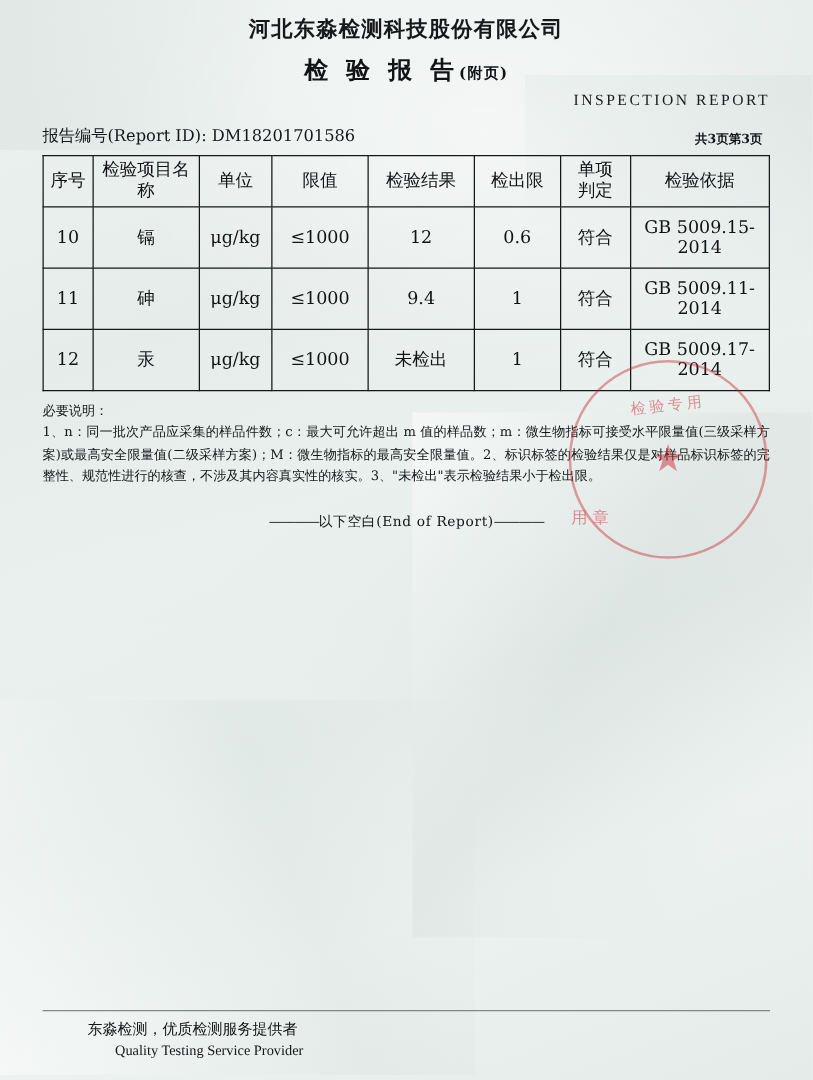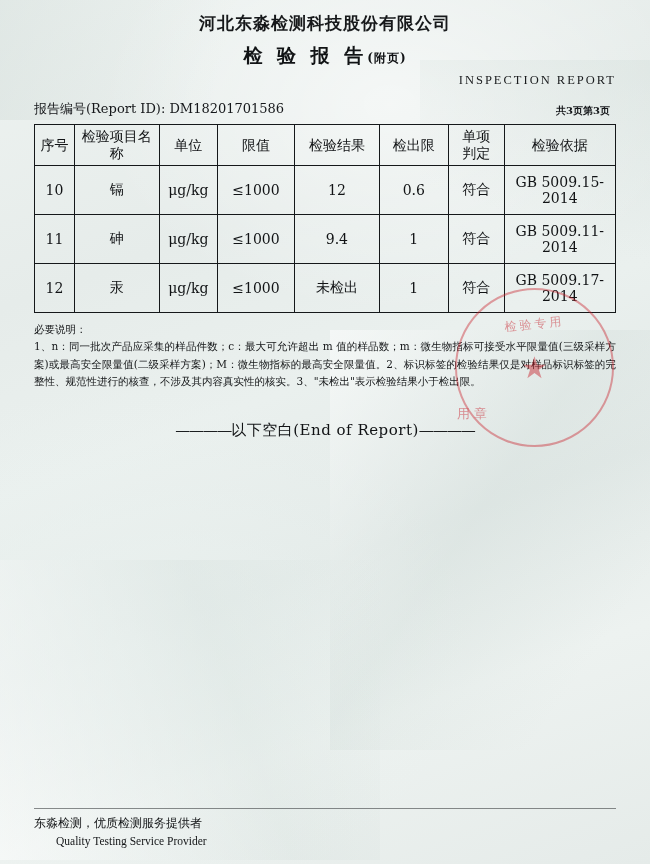--- a/index.html
+++ b/index.html
@@ -121,23 +121,23 @@
     margin-top: 8px;
     font-size: 10.5px;
     line-height: 1.65;
     color: #141618;
     font-family: "DejaVu Serif", serif;
     text-align: justify;
   }
   .notes .title { display: block; }
 
   .endline {
-    margin-top: 31px;
-    text-align: center;
-    font-size: 15px;
+    margin-top: 20px;
+    text-align: center;
+    font-size: 11px;
     color: #111315;
     font-family: "DejaVu Serif", serif;
     letter-spacing: 0.5px;
   }
   .endline .dash { letter-spacing: -1px; }
 
   
   .stamp {
     position: absolute;
     left: 455px;
@@ -196,20 +196,21 @@
     width: 100%;
     height: 1px;
     background: #2d3133;
     opacity: 0.55;
     margin-bottom: 6px;
   }
   .footer-inner {
     display: flex;
     justify-content: space-between;
     align-items: flex-end;
+    margin-left: 36px;
   }
   .footer .slogan-cn {
     font-size: 12px;
     color: #131517;
     font-family: "DejaVu Serif", serif;
   }
   .footer .slogan-en {
     font-size: 11.5px;
     color: #131517;
     font-family: "Liberation Serif", serif;

